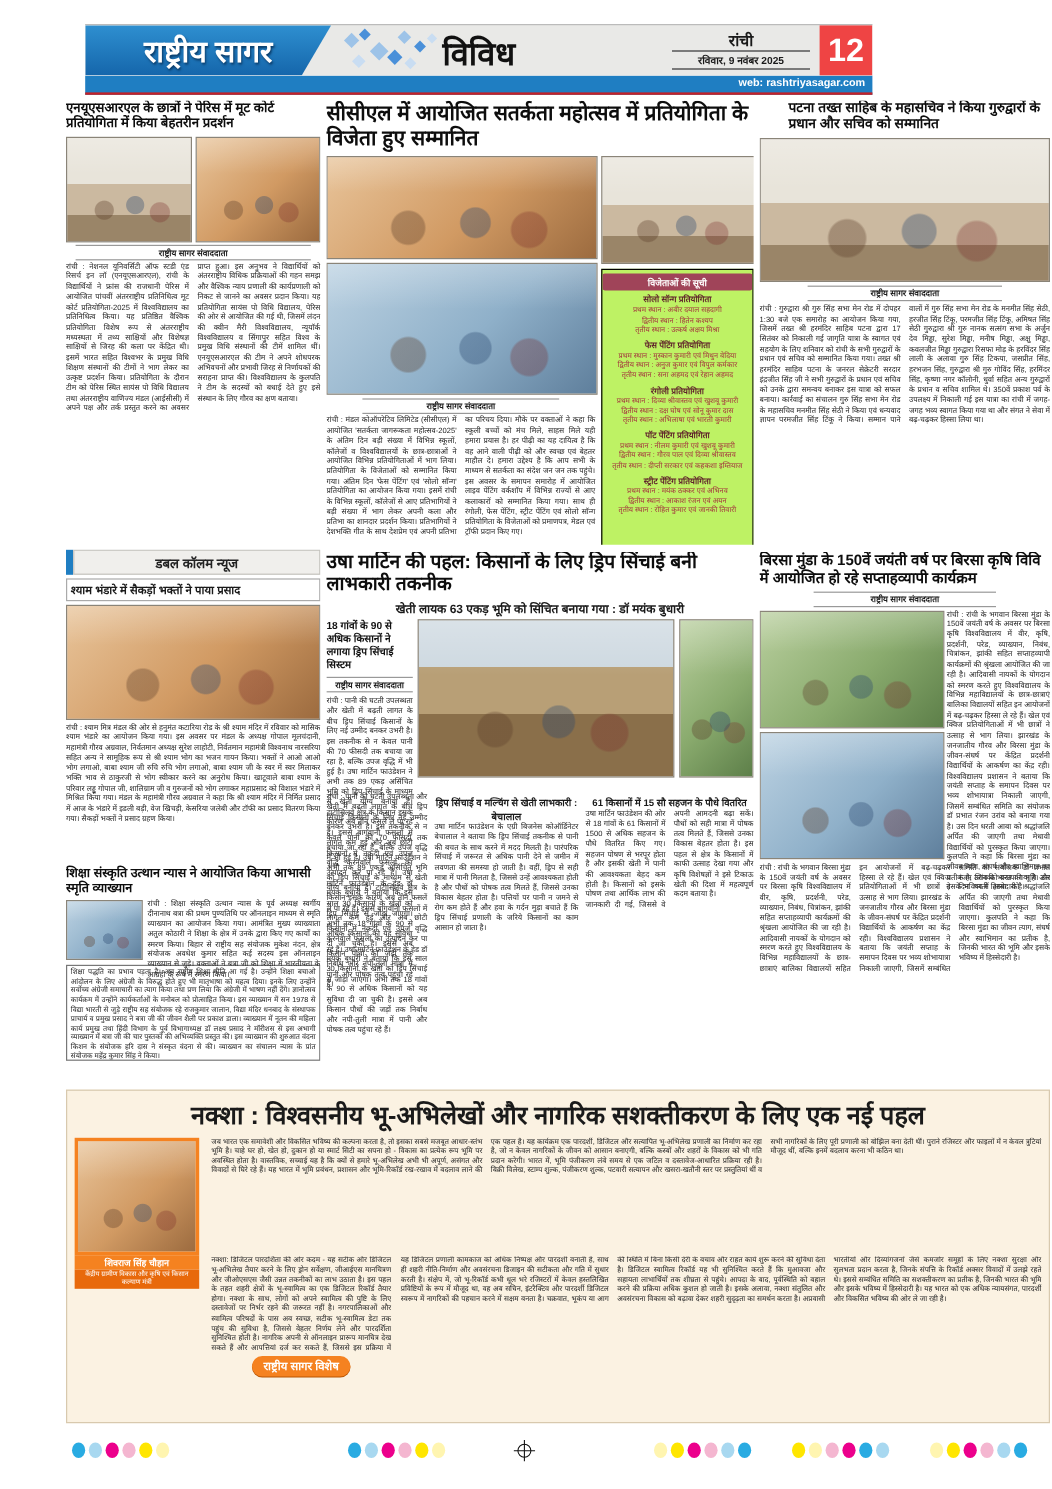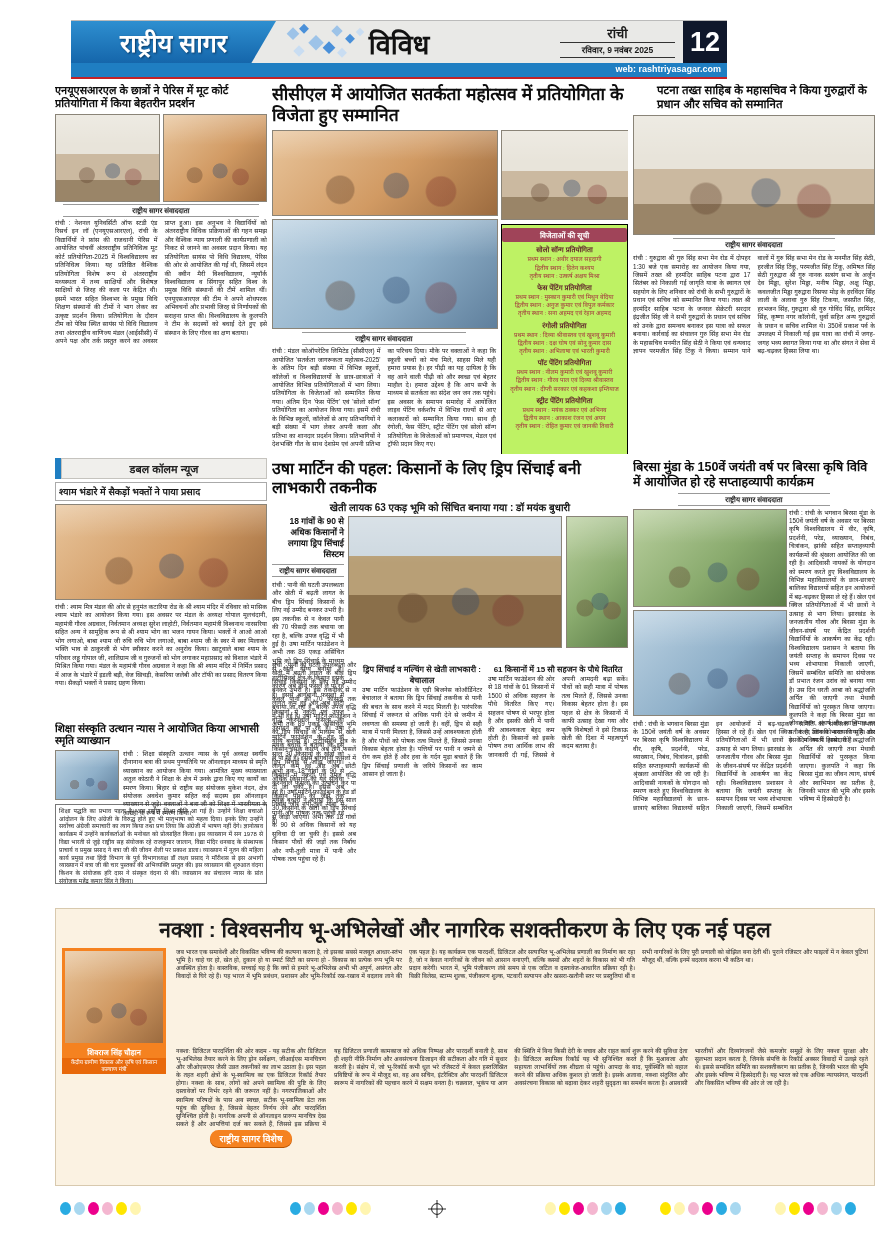--- a/index.html
+++ b/index.html
@@ -9,21 +9,21 @@
   .mast{position:absolute;left:55px;top:20px;width:656px;height:57px;margin-left:16px;}
   .mast-band{position:relative;height:42px;background:#e9e9e7;border-top:1px solid #bbb;overflow:hidden;}
   .mast-logo{position:absolute;left:0;top:0;height:42px;width:205px;background:linear-gradient(180deg,#2e8fd0,#1566ab);
              clip-path:polygon(0 0,100% 0,88% 100%,0 100%);display:flex;align-items:center;justify-content:center;}
   .mast-logo span{color:#fff;font-weight:bold;font-size:25px;text-shadow:1px 1px 2px #0a3a66;}
   .mast-diamonds{position:absolute;left:210px;top:2px;}
   .mast-section{position:absolute;left:0;right:0;text-align:center;top:4px;font-size:27px;font-weight:bold;color:#111;}
   .mast-right{position:absolute;right:52px;top:3px;width:115px;text-align:center;}
   .mast-city{font-weight:bold;font-size:13px;border-bottom:1px solid #333;}
   .mast-date{font-weight:bold;font-size:8.5px;border-bottom:1px solid #333;padding:1px 0 2px;}
-  .mast-pg{position:absolute;right:0;top:0;width:44px;height:42px;background:#0f172a;color:#fff;
+  .mast-pg{position:absolute;right:0;top:0;width:44px;height:42px;background:#ef4444;color:#fff;
            font-weight:bold;font-size:27px;display:flex;align-items:center;justify-content:center;}
   .mast-web{height:13px;background:#1f7ec2;color:#fff;font-size:9px;font-weight:bold;text-align:right;
             padding:1px 6px 0 0;border-bottom:2px solid #c42127;}
   
   .col{position:absolute;overflow:hidden;}
   .h1{font-weight:bold;color:#0d0d0d;line-height:1.18;}
   .byline{font-weight:bold;font-size:7px;text-align:center;border-top:1px solid #999;border-bottom:1px solid #999;
           padding:1px 0;margin:2px 8px;}
   .body{font-size:6.3px;line-height:1.34;text-align:justify;color:#222;}
   .cols2{column-count:2;column-gap:7px;}
@@ -46,21 +46,21 @@
   .wsec{font-weight:bold;font-size:7px;color:#5e1f2a;text-align:center;margin:3px 0 1px;}
   .wline{font-size:6.1px;color:#a3333d;text-align:center;line-height:1.35;}
   
   .dcn{display:flex;align-items:stretch;margin-bottom:3px;}
   .dcn .bar{width:6px;background:#1f7ec2;}
   .dcn .lbl{flex:1;text-align:center;font-weight:bold;font-size:11px;background:#f0efec;
             border:1px solid #c5c3be;padding:2px 16px;color:#222;}
   .boxhead{border:1px solid #aaa;font-weight:bold;font-size:9.5px;text-align:left;padding:2px 3px;margin:3px 0;}
   .smallbox{border:1px solid #777;padding:3px;font-size:6px;line-height:1.3;text-align:justify;color:#222;}
   
-  .hl{font-weight:bold;font-size:8.5px;line-height:1.3;color:#111;text-align:right;}
+  .hl{font-weight:bold;font-size:8.5px;line-height:1.3;color:#111;}
   .subhead{font-weight:bold;font-size:10px;text-align:center;margin:2px 0;}
   .subhead2{font-weight:bold;font-size:8px;text-align:center;margin:2px 0 1px;}
   
   .naksha{position:absolute;left:55px;top:908px;width:820px;height:278px;background:#fbf2e2;
           border:1px solid #d8c9ae;padding:4px 6px;box-sizing:border-box;}
   .naksha .nh{font-size:21px;font-weight:bold;text-align:center;margin:2px 0 5px;}
   .nk-photo{width:104px;float:left;margin:0 6px 2px 0;}
   .nk-photo .frame{border:3px solid #f58220;height:92px;}
   .nk-cap1{background:#f58220;color:#fff;font-weight:bold;font-size:7.5px;text-align:center;padding:1px 0;}
   .nk-cap2{background:#e8690b;color:#fff;font-size:5.6px;text-align:center;padding:1px 2px;line-height:1.25;}

